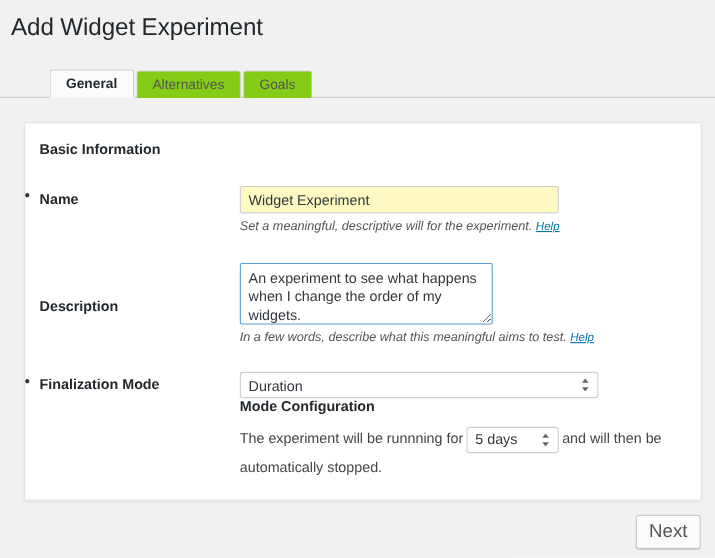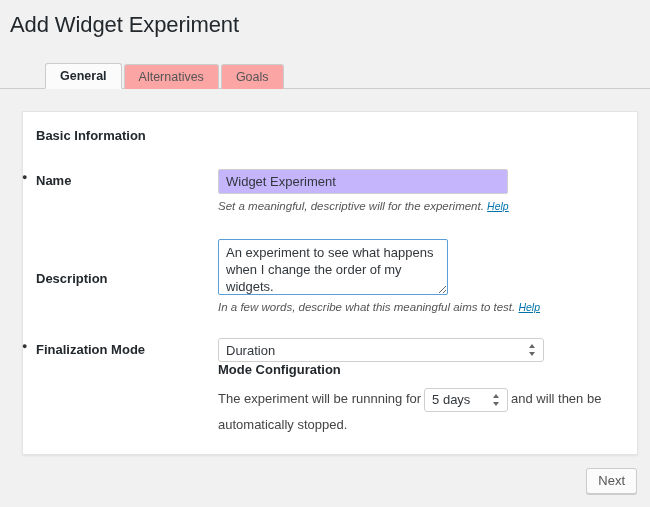--- a/index.html
+++ b/index.html
@@ -40,21 +40,21 @@
     align-items: flex-end;
   }
   .tab {
     display: inline-block;
     padding: 5px 14px 5px 14px;
     margin-right: 2px;
     font-size: 12.5px;
     line-height: 14px;
     border: 1px solid #ccc;
     border-bottom: none;
-    background: #fca5a5;
+    background: #84cc16;
     color: #555;
     border-top-left-radius: 3px;
     border-top-right-radius: 3px;
     position: relative;
     top: 1px;
     cursor: pointer;
     user-select: none;
   }
   .tab.active {
     background: #fbfbfb;
@@ -113,21 +113,21 @@
   }
 
   .text-input {
     width: 290px;
     height: 25px;
     padding: 3px 7px;
     font-family: "Liberation Sans", sans-serif;
     font-size: 13px;
     color: #32373c;
     border: 1px solid #cfcfcf;
-    background: #c4b5fd;
+    background: #fef9c3;
     border-radius: 2px;
     outline: none;
   }
 
   .textarea-input {
     width: 230px;
     height: 56px;
     padding: 4px 7px;
     font-family: "Liberation Sans", sans-serif;
     font-size: 13px;
@@ -226,21 +226,21 @@
     position: absolute;
     left: 0;
     top: 468px;
     width: 650px;
     padding-right: 13px;
     text-align: right;
   }
   .next-button {
     display: inline-block;
     font-family: "Liberation Sans", sans-serif;
-    font-size: 13px;
+    font-size: 17px;
     color: #555;
     background: #fbfbfb;
     border: 1px solid #ccc;
     border-radius: 3px;
     padding: 4px 11px 5px;
     box-shadow: 0 1px 0 #ccc;
     cursor: pointer;
   }
 </style>
 </head>

